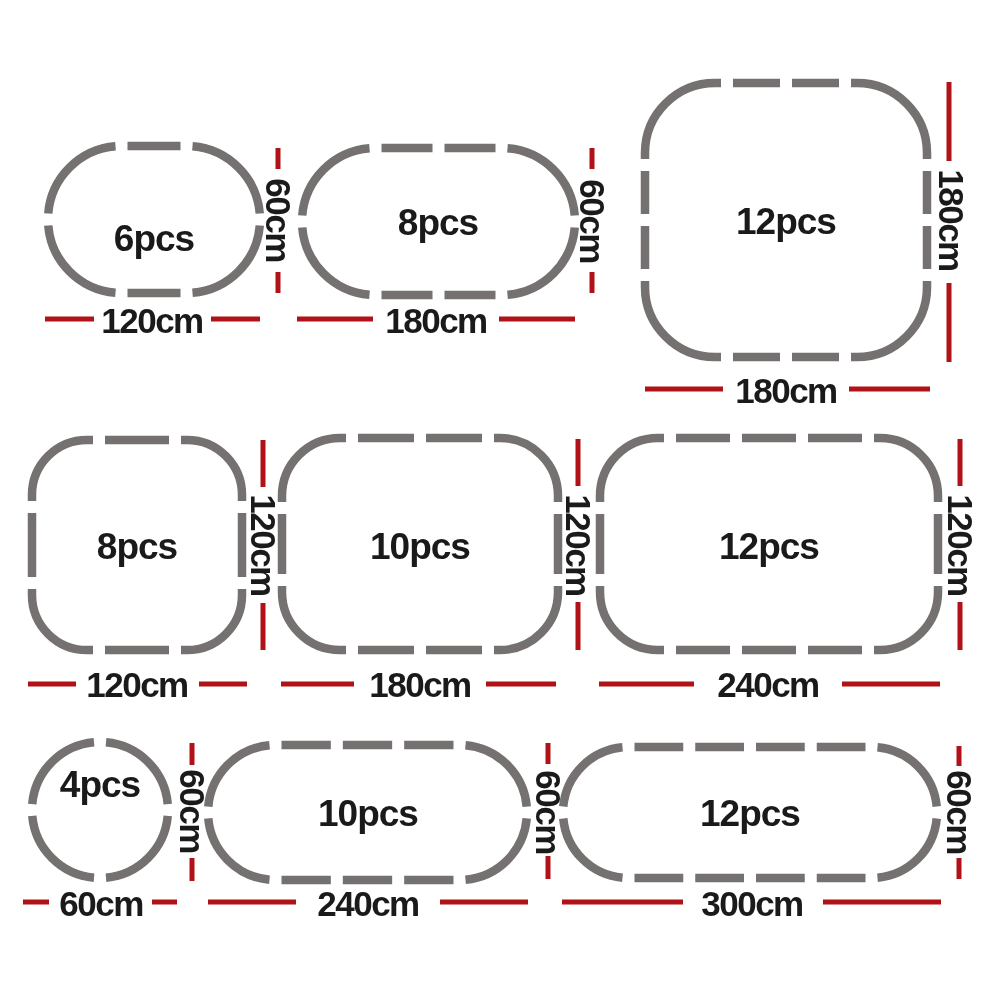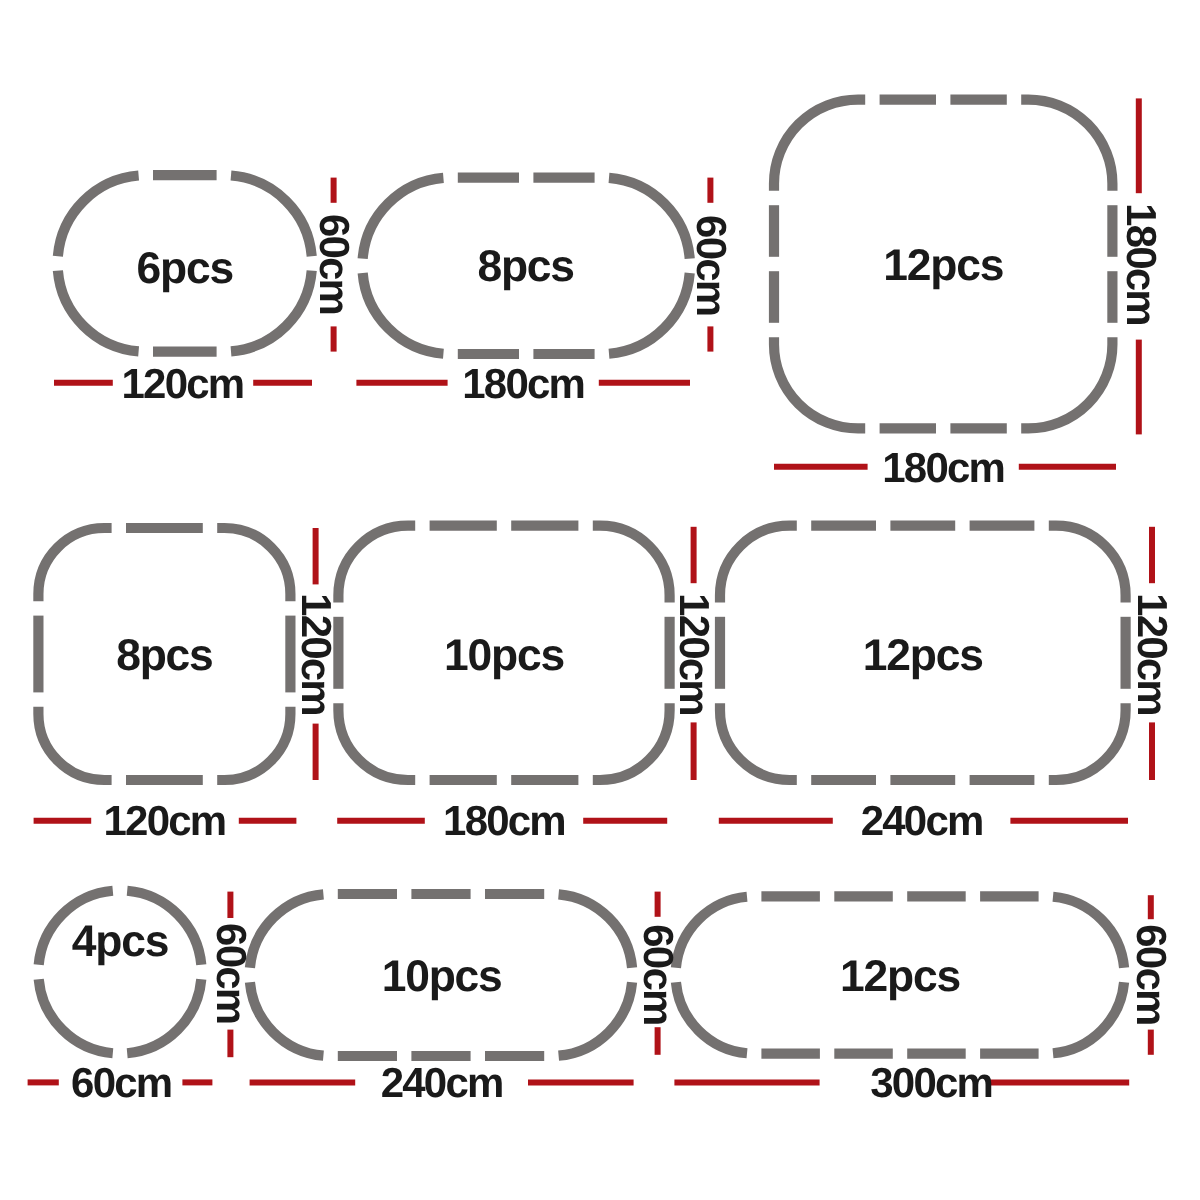--- a/index.html
+++ b/index.html
@@ -154,39 +154,39 @@
         <line x1="960" y1="602" x2="960" y2="650"></line>
         <line x1="192" y1="743" x2="192" y2="765"></line>
         <line x1="192" y1="858" x2="192" y2="881"></line>
         <line x1="548" y1="743" x2="548" y2="764"></line>
         <line x1="548" y1="856" x2="548" y2="879"></line>
         <line x1="959" y1="746" x2="959" y2="766"></line>
         <line x1="959" y1="858" x2="959" y2="879"></line>
       </g>
     </svg>
 
-  <div class="lbl" style="left:154px;top:223px">6pcs</div>
+  <div class="lbl" style="left:154px;top:238px">6pcs</div>
   <div class="lbl" style="left:438px;top:222px">8pcs</div>
   <div class="lbl" style="left:786px;top:221px">12pcs</div>
   <div class="lbl" style="left:137px;top:546px">8pcs</div>
   <div class="lbl" style="left:420px;top:546px">10pcs</div>
   <div class="lbl" style="left:769px;top:546px">12pcs</div>
   <div class="lbl" style="left:100px;top:784px">4pcs</div>
   <div class="lbl" style="left:368px;top:813px">10pcs</div>
   <div class="lbl" style="left:750px;top:813px">12pcs</div>
 
   <div class="lbl dim" style="left:152px;top:320px">120cm</div>
   <div class="lbl dim" style="left:436px;top:320px">180cm</div>
   <div class="lbl dim" style="left:786px;top:390px">180cm</div>
   <div class="lbl dim" style="left:137px;top:684px">120cm</div>
   <div class="lbl dim" style="left:420px;top:684px">180cm</div>
   <div class="lbl dim" style="left:768px;top:684px">240cm</div>
   <div class="lbl dim" style="left:101px;top:903px">60cm</div>
   <div class="lbl dim" style="left:368px;top:903px">240cm</div>
-  <div class="lbl dim" style="left:776px;top:903px">300cm</div>
+  <div class="lbl dim" style="left:752px;top:903px">300cm</div>
 
   <div class="lbl dim vert" style="left:278px;top:220px">60cm</div>
   <div class="lbl dim vert" style="left:592px;top:221px">60cm</div>
   <div class="lbl dim vert" style="left:951px;top:220px">180cm</div>
   <div class="lbl dim vert" style="left:263px;top:545px">120cm</div>
   <div class="lbl dim vert" style="left:578px;top:545px">120cm</div>
   <div class="lbl dim vert" style="left:960px;top:545px">120cm</div>
   <div class="lbl dim vert" style="left:192px;top:811px">60cm</div>
   <div class="lbl dim vert" style="left:548px;top:812px">60cm</div>
   <div class="lbl dim vert" style="left:959px;top:812px">60cm</div>

